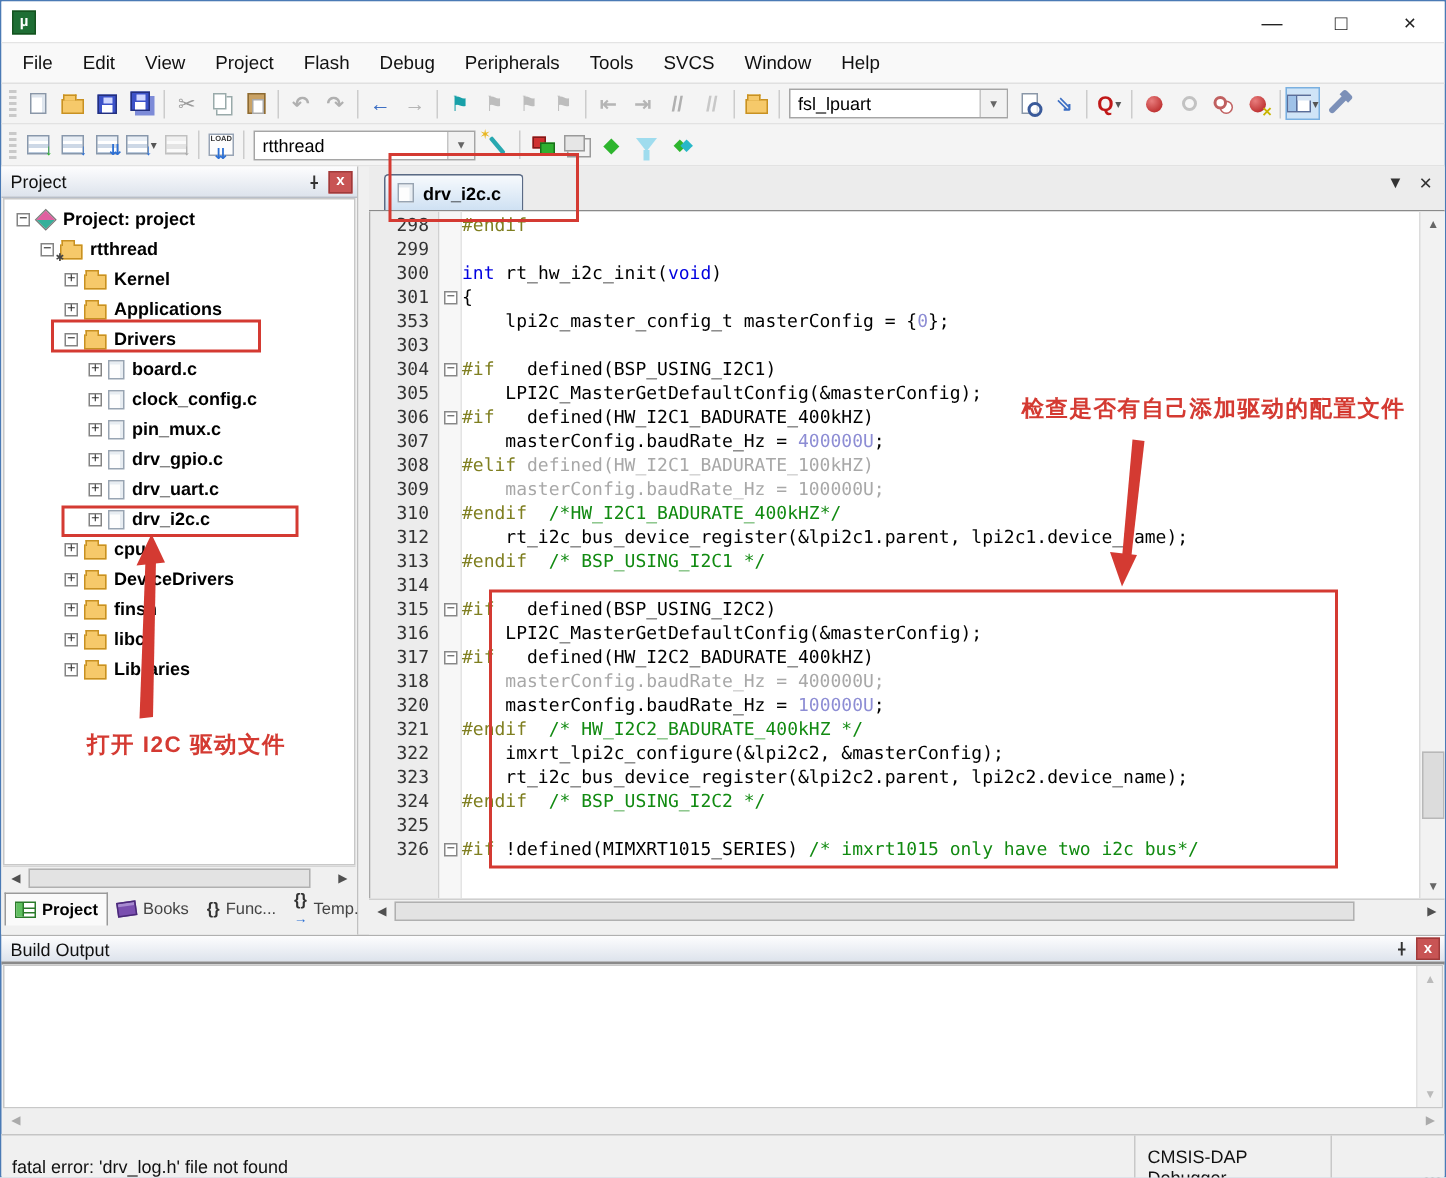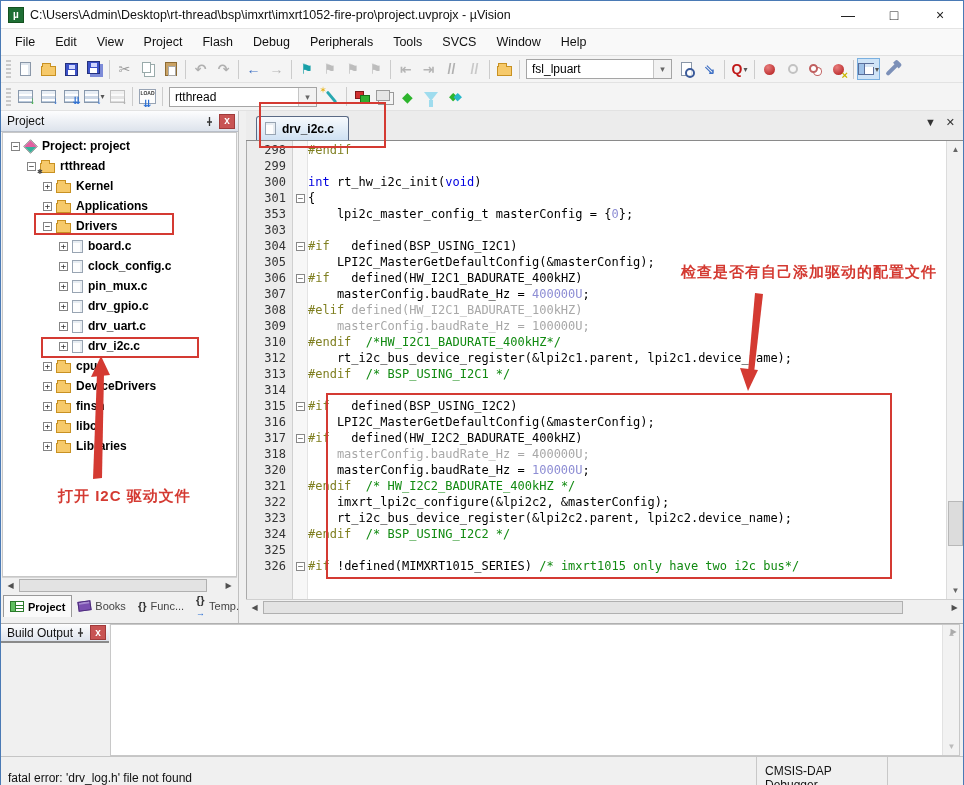--- a/index.html
+++ b/index.html
@@ -118,21 +118,21 @@
   .fbox { display:inline-block; width:9px; height:9px; border:1px solid #888; line-height:7px; background:#fff; margin-top:3px; }
   .ct { flex:1; }
   .pp { color:#7f7f20; } .kw { color:#0000e0; } .nm { color:#8d8dd4; } .cm { color:#118a11; } .gy { color:#a8a8a8; } .tx { color:#000; }
   .vscroll { position:absolute; right:0; top:0; width:17px; height:100%; background:#f2f2f2; border-left:1px solid #dcdcdc; }
   .vs-a { position:absolute; left:1px; width:15px; height:15px; color:#666; font-size:8px; display:flex; align-items:center; justify-content:center; }
   .vs-thumb { position:absolute; left:1px; width:15px; background:#dcdcdc; border:1px solid #b8b8b8; }
   .editor-hscroll { height:17px; background:#f0f0f0; border-top:1px solid #cfcfcf; position:relative; }
   .editor-strip { height:7px; background:#f0f0f0; }
 
   
-  .build-output { height:133px; display:flex; flex-direction:row; border-top:1px solid #b0b0b0; }
+  .build-output { height:133px; display:flex; flex-direction:column; border-top:1px solid #b0b0b0; }
   .bo-header { height:19px; background:linear-gradient(180deg,#fdfdfe,#dde3ec); border-bottom:2px solid #8a8a8a; display:flex; align-items:center; padding:0 3px 0 6px; }
   .bo-content { flex:1; background:#fff; border:1px solid #c8c8c8; margin:0 1px; position:relative; }
   .bo-hscroll { height:17px; background:#efefef; position:relative; margin:0 1px; }
 
   
   .statusbar { height:42px; background:#f0f0f0; border-top:1px solid #c5c5c5; display:flex; align-items:center; position:relative; }
   .status-msg { padding-left:7px; font-size:12px; color:#111; flex:1; }
   .status-cell { width:132px; height:100%; border-left:1px solid #c8c8c8; border-right:1px solid #c8c8c8; display:flex; align-items:center; padding-left:8px; font-size:12px; color:#111; }
   .status-pad { width:75px; height:100%; position:relative; }
   .grip-dots { position:absolute; right:2px; bottom:2px; width:12px; height:12px; background:radial-gradient(circle at 2px 2px,#aaa 1px,transparent 1.5px); background-size:4px 4px; }
@@ -143,21 +143,20 @@
   .red-text { position:absolute; color:#d43a32; font-size:15px; font-weight:bold; white-space:nowrap; letter-spacing:1px; }
   #overlay svg { position:absolute; left:0; top:0; }
 </style>
 </head>
 <body>
 
 <div id="window">
 
   <div class="titlebar">
     <div class="app-icon">µ</div>
-    <div class="title-text">C:\Users\Admin\Desktop\rt-thread\bsp\imxrt\imxrt1052-fire-pro\project.uvprojx - µVision</div>
     <div class="win-controls">
       <div class="win-btn">—</div>
       <div class="win-btn">□</div>
       <div class="win-btn">×</div>
     </div>
   </div>
 
   <div class="menubar" id="menubar">
       <div class="menu-item">File</div>
       <div class="menu-item">Edit</div>

